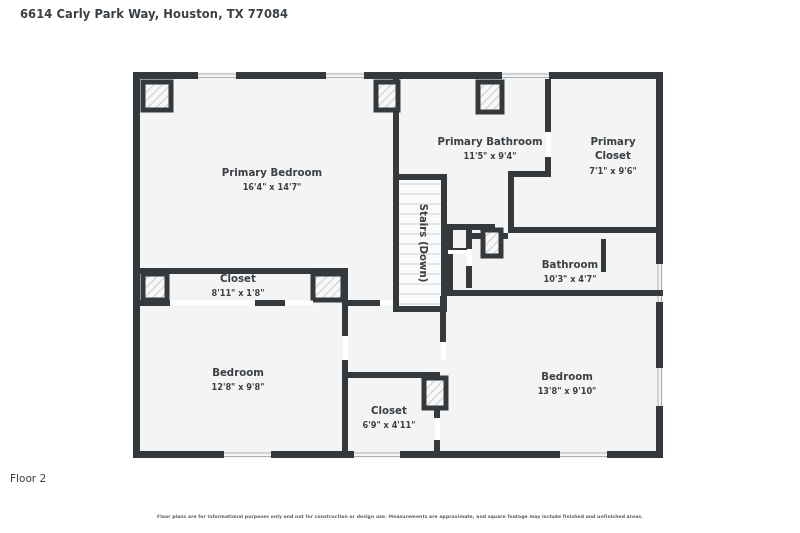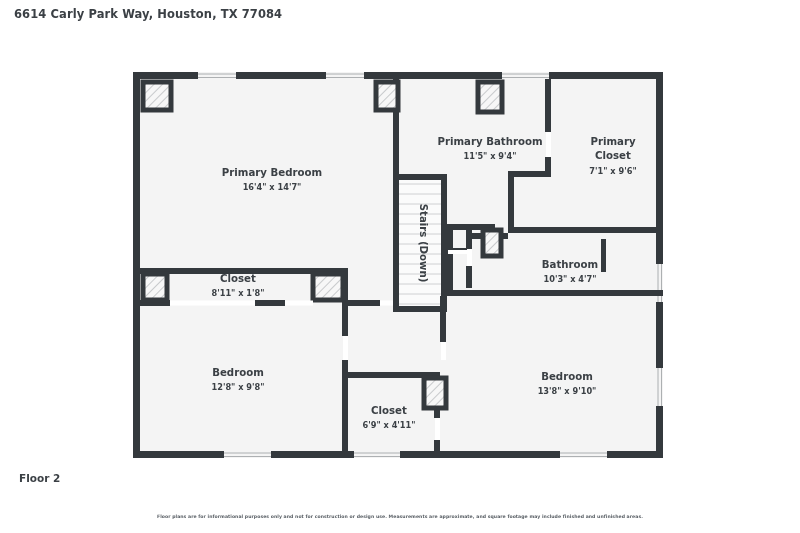--- a/index.html
+++ b/index.html
@@ -11,34 +11,34 @@
   body {
     width: 800px;
     height: 533px;
     position: relative;
     overflow: hidden;
     font-family: "DejaVu Sans", "Liberation Sans", sans-serif;
     color: #3b4045;
   }
   #address-title {
     position: absolute;
-    left: 14px;
+    left: 20px;
     top: 7px;
     font-size: 11.5px;
     font-weight: bold;
     letter-spacing: 0.1px;
     color: #3b4045;
     white-space: nowrap;
   }
   #floor-label {
     position: absolute;
-    left: 19px;
+    left: 10px;
     top: 472px;
     font-size: 10.5px;
-    font-weight: bold;
+    font-weight: normal;
     color: #3b4045;
     white-space: nowrap;
   }
   #disclaimer {
     position: absolute;
     left: 0;
     top: 514px;
     width: 800px;
     text-align: center;
     font-size: 4.6px;

